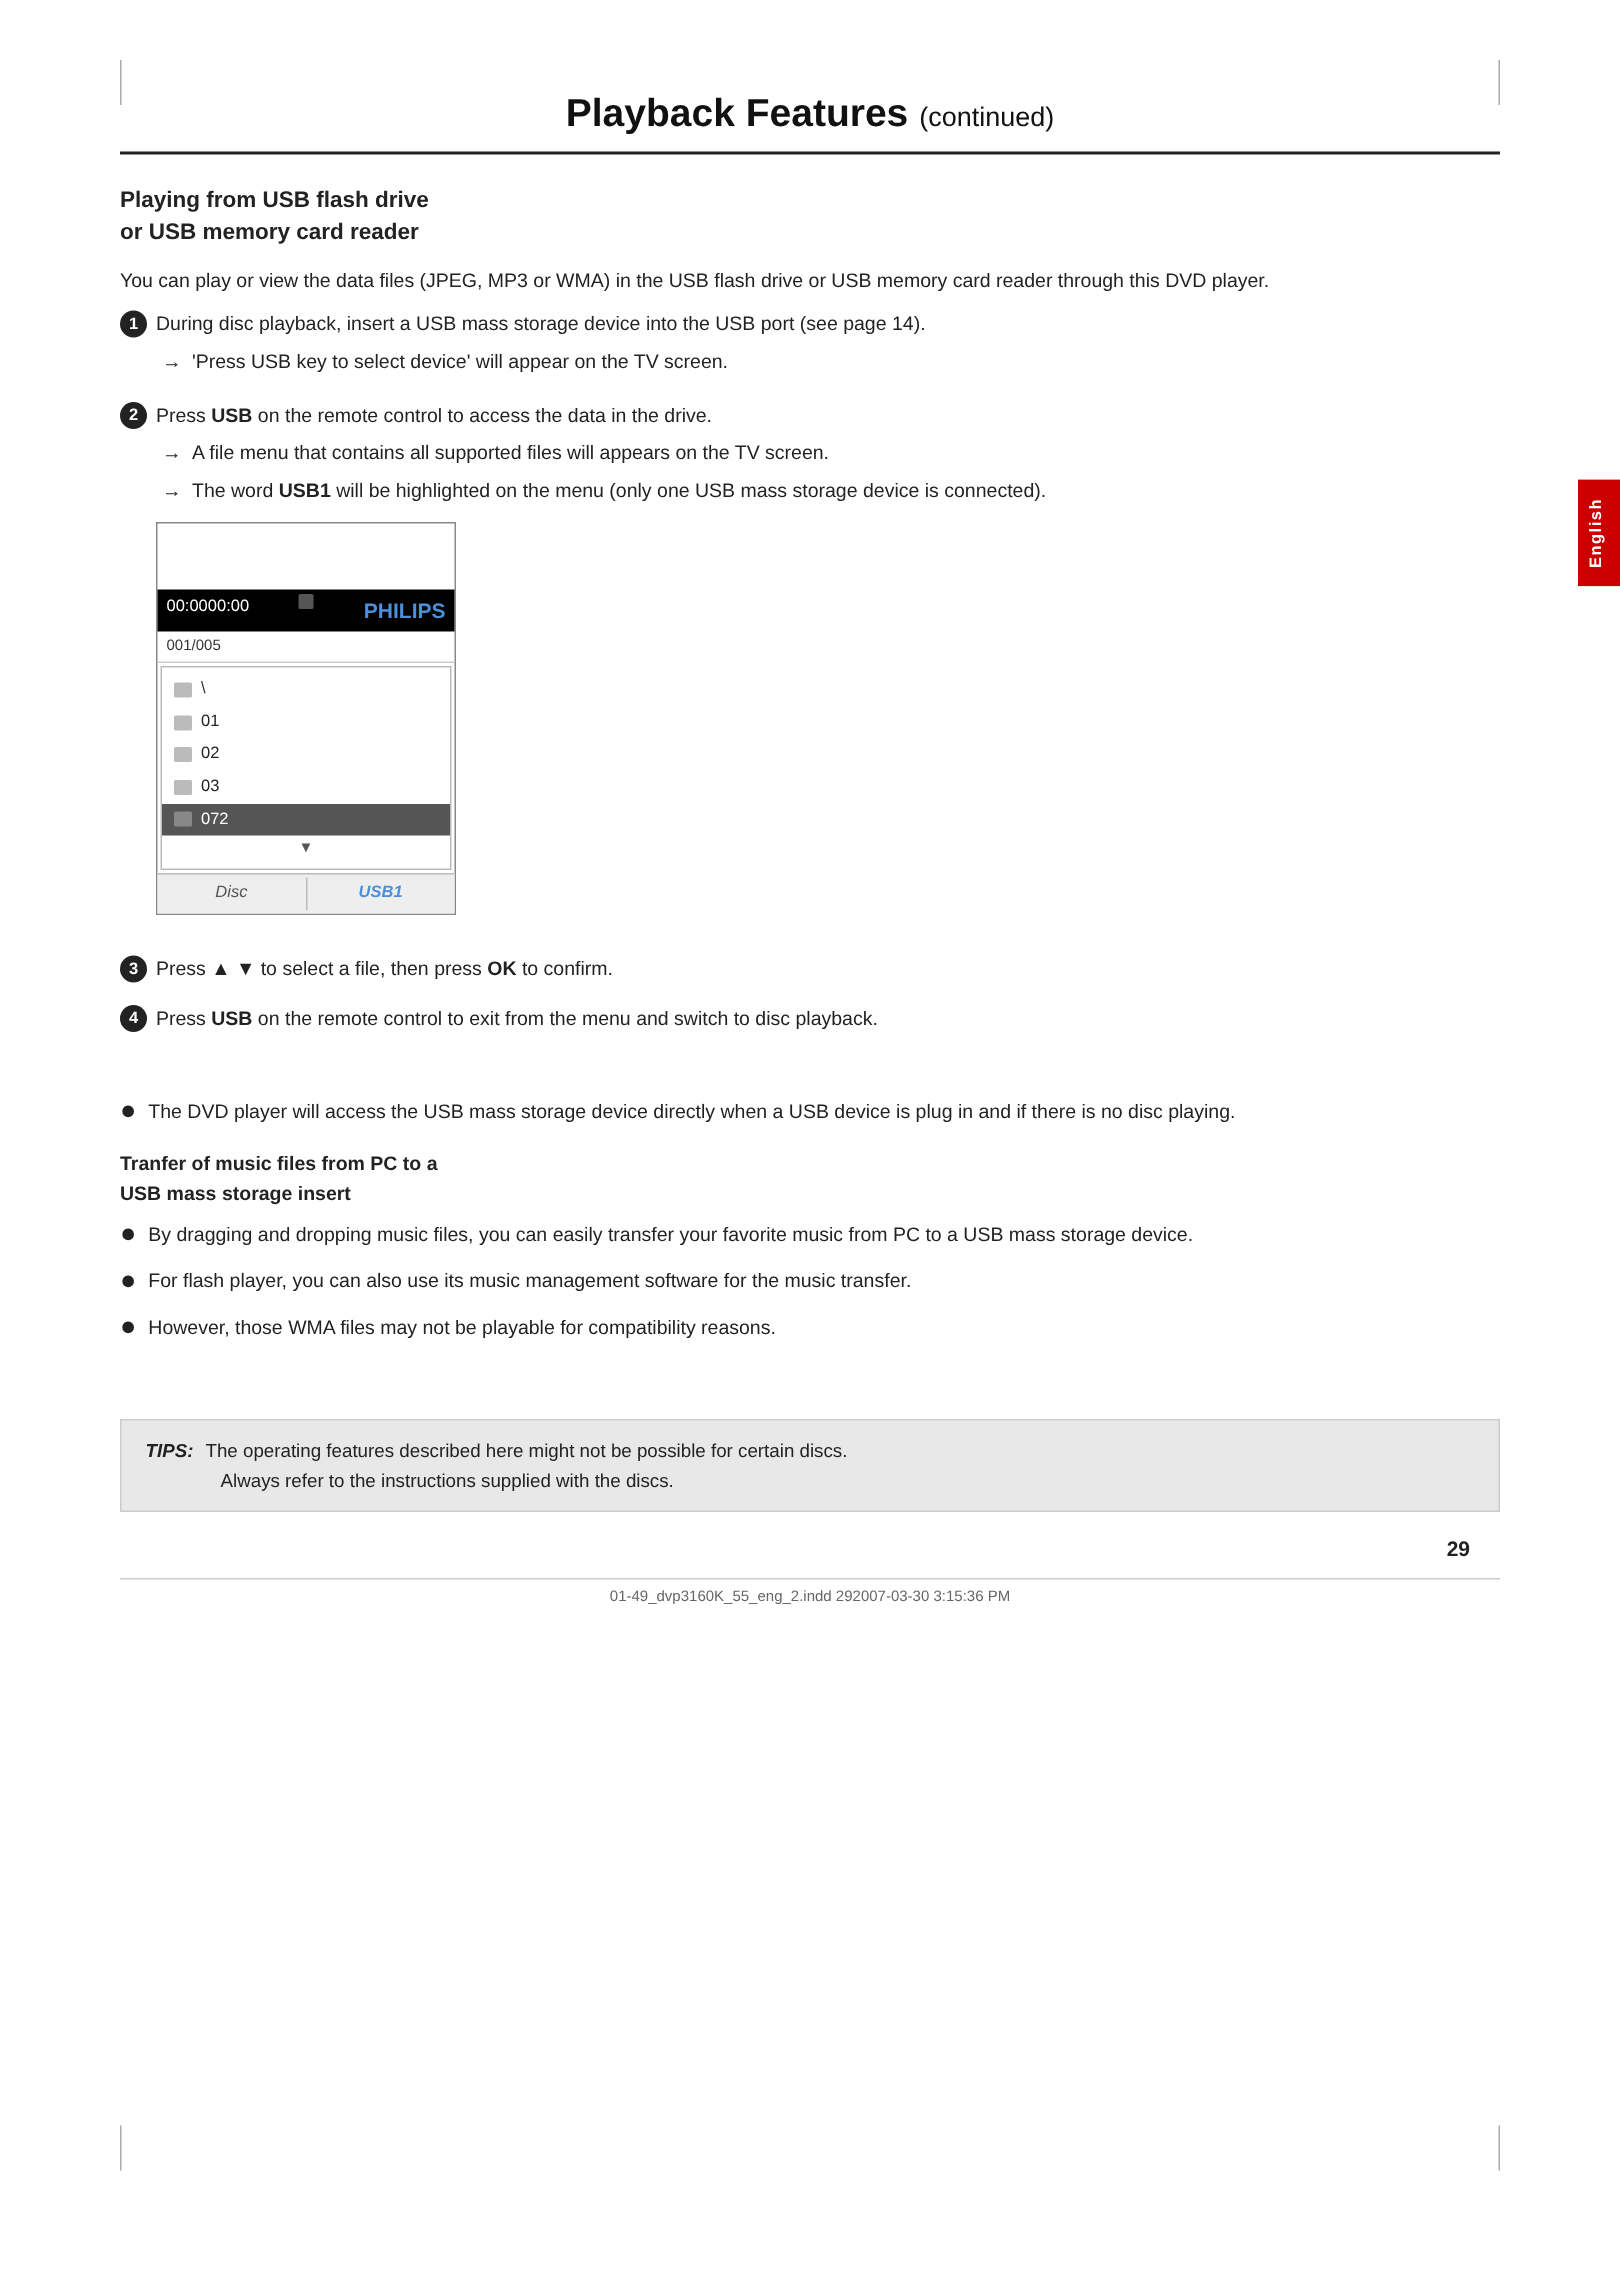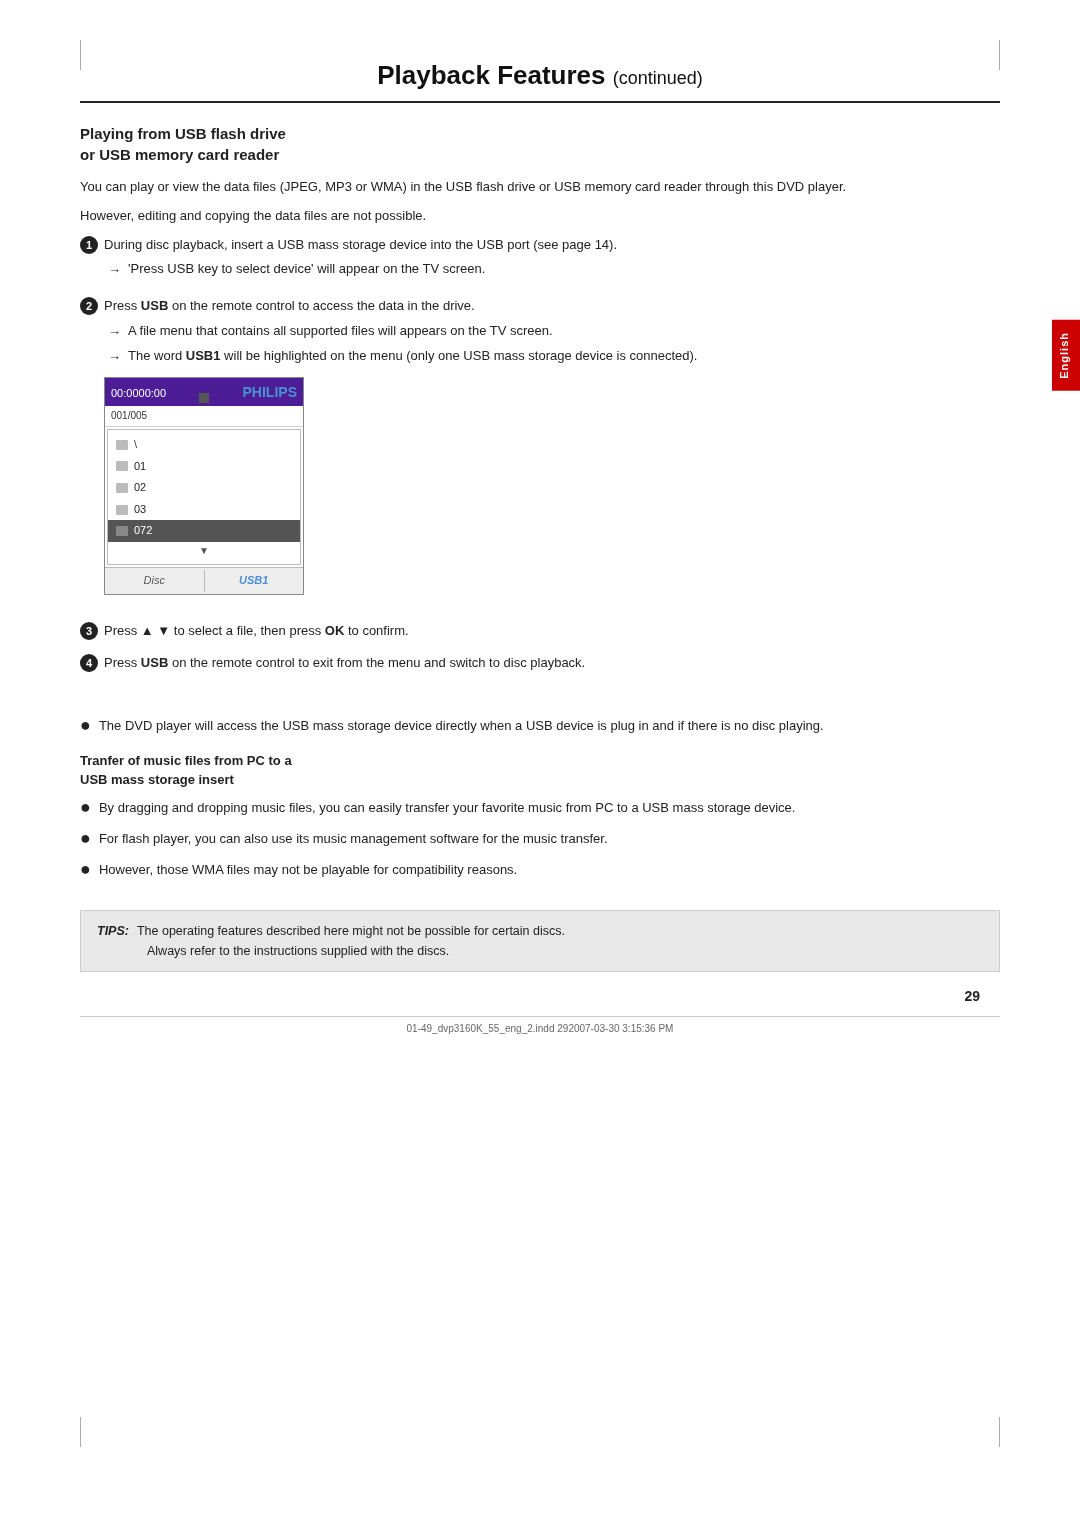--- a/index.html
+++ b/index.html
@@ -157,26 +157,27 @@
 
     
     .usb-menu {
       border: 1px solid #888;
       margin: 10px 0 14px 0;
       font-size: 11px;
       background: #fff;
       width: 200px;
     }
     .usb-menu-header {
-      background: #4c1d95;
+      background: #000000;
       color: #fff;
       padding: 3px 6px;
       display: flex;
       justify-content: space-between;
-      align-items: flex-end;
+      align-items: flex-start;
+      margin-top: 44px;
     }
     .usb-menu-header .philips {
       color: #4a90d9;
       font-weight: bold;
       font-size: 14px;
     }
     .usb-menu-body {
       padding: 4px 0;
       border: 1px solid #bbb;
       margin: 2px;
@@ -262,21 +263,21 @@
       margin-bottom: 8px;
       margin-top: 14px;
       line-height: 1.5;
     }
 
     
     .tips-bar {
       background: #e8e8e8;
       border: 1px solid #ccc;
       padding: 10px 16px;
-      margin-top: 20px;
+      margin-top: 40px;
       font-size: 12.5px;
       line-height: 1.6;
     }
     .tips-bar-row {
       display: flex;
       gap: 8px;
     }
     .tips-bar strong {
       font-weight: bold;
       font-style: italic;
@@ -340,21 +341,20 @@
   <div class="content-columns">
 
     <div class="col-left">
 
       <div class="section-heading">
         <span>Playing from USB flash drive</span><br>
         <span>or USB memory card reader</span>
       </div>
 
       <p class="section-intro">You can play or view the data files (JPEG, MP3 or WMA) in the USB flash drive or USB memory card reader through this DVD player.</p>
-      <p class="section-intro">However, editing and copying the data files are not possible.</p>
 
       <div class="step">
         <div class="circle-num">1</div>
         <div class="step-content">
           <span>During disc playback, insert a USB mass storage device into the USB port (see page 14).</span>
           <div class="arrow-item">
             <span class="arrow-sym">→</span>
             <span class="arrow-text">'Press USB key to select device' will appear on the TV screen.</span>
           </div>
         </div>

